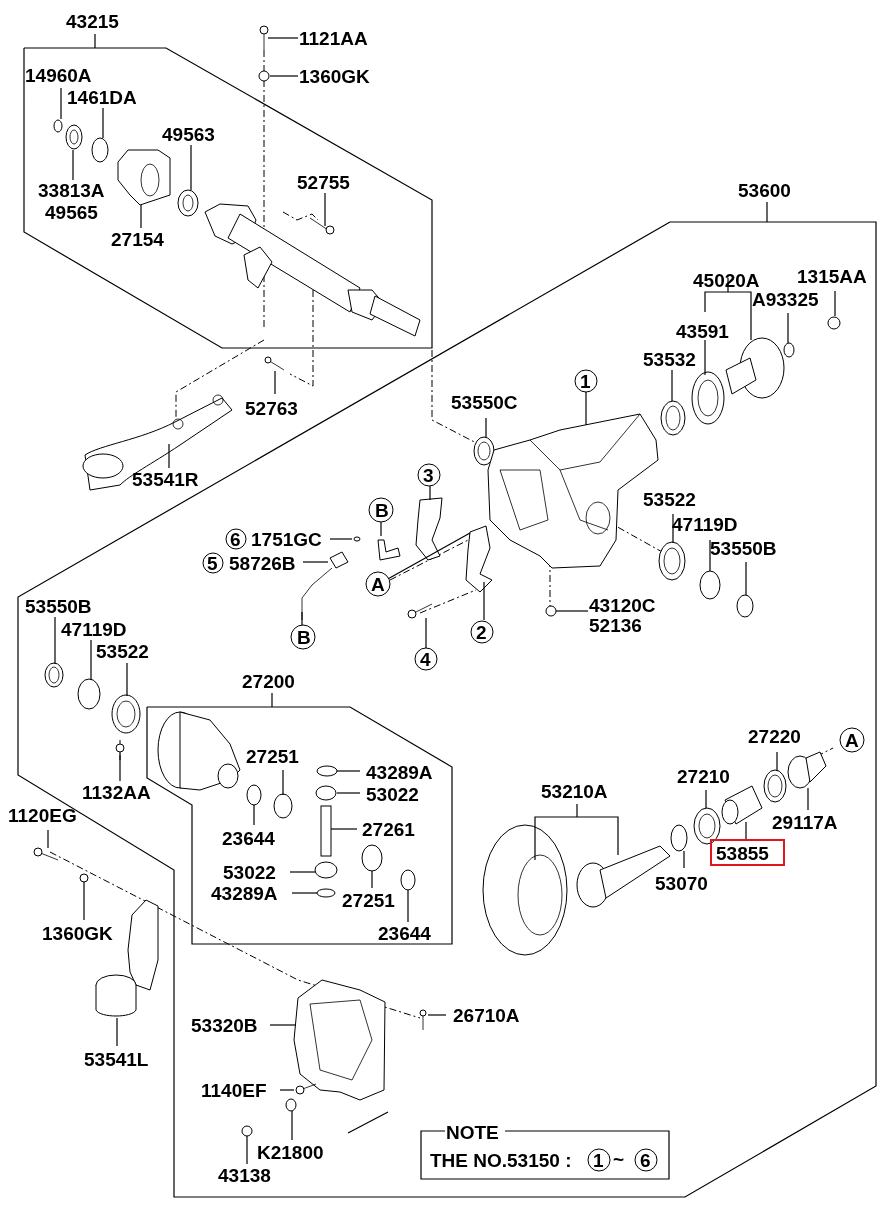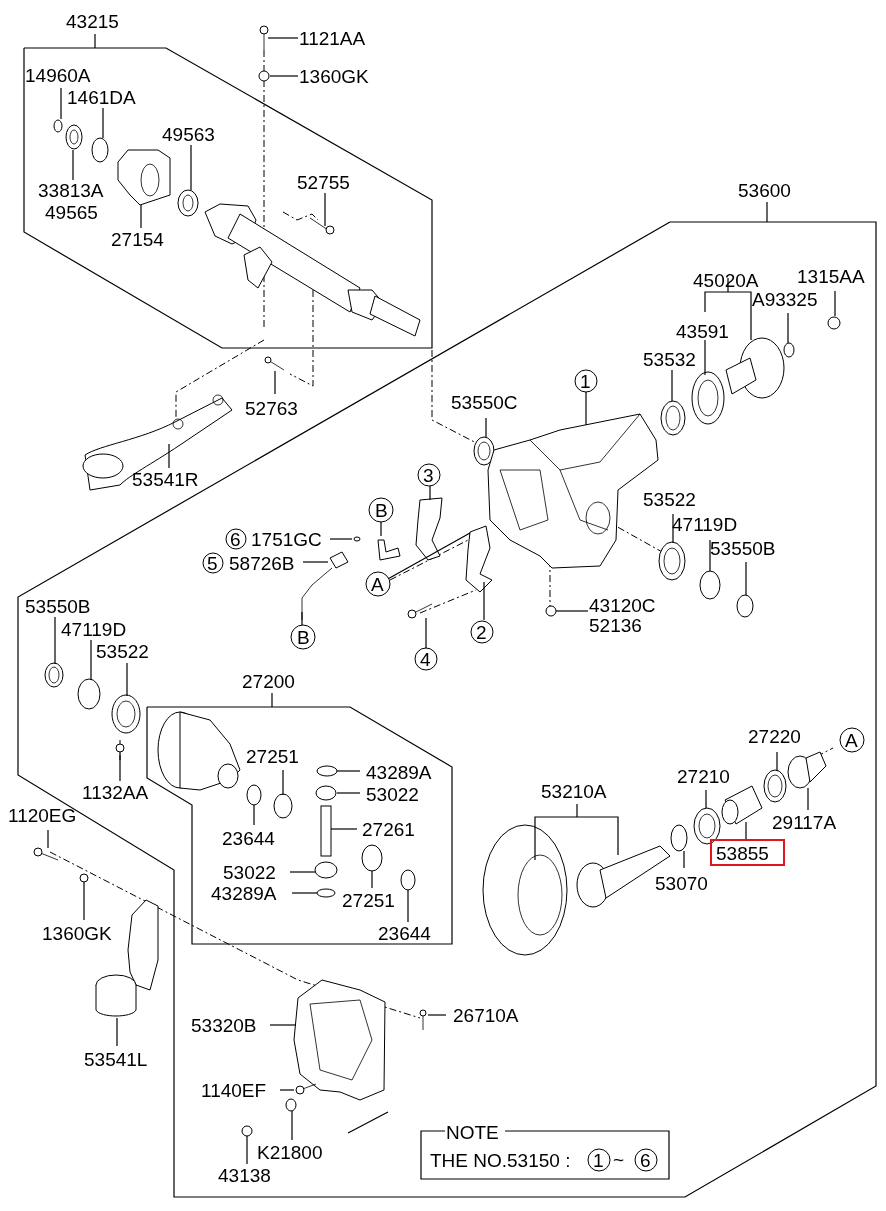--- a/index.html
+++ b/index.html
@@ -1,17 +1,17 @@
 <!DOCTYPE html>
 <html><head>
 <meta charset="utf-8">
 <style>
   html, body { margin: 0; padding: 0; background: #ffffff; }
   body { width: 886px; height: 1211px; overflow: hidden; }
-  #diagram { position: absolute; left: 0; top: 0; width: 886px; height: 1211px; }
+  #diagram { position: absolute; left: 0; top: 0; width: 886px; height: 1211px; font-weight: bold; }
   svg text { font-family: "Liberation Sans", "DejaVu Sans", sans-serif; font-size: 19px; fill: #000; }
   .ln { stroke: #000; stroke-width: 1.2; fill: none; }
   .dash { stroke: #000; stroke-width: 1; fill: none; stroke-dasharray: 7 3 2 3; }
   .part { stroke: #000; stroke-width: 1; fill: #fff; }
   .partl { stroke: #000; stroke-width: 0.8; fill: none; }
   .circ { stroke: #000; stroke-width: 1; fill: #fff; }
   .hl { stroke: #e0161e; stroke-width: 2; fill: none; }
 </style>
 </head>
 <body>

